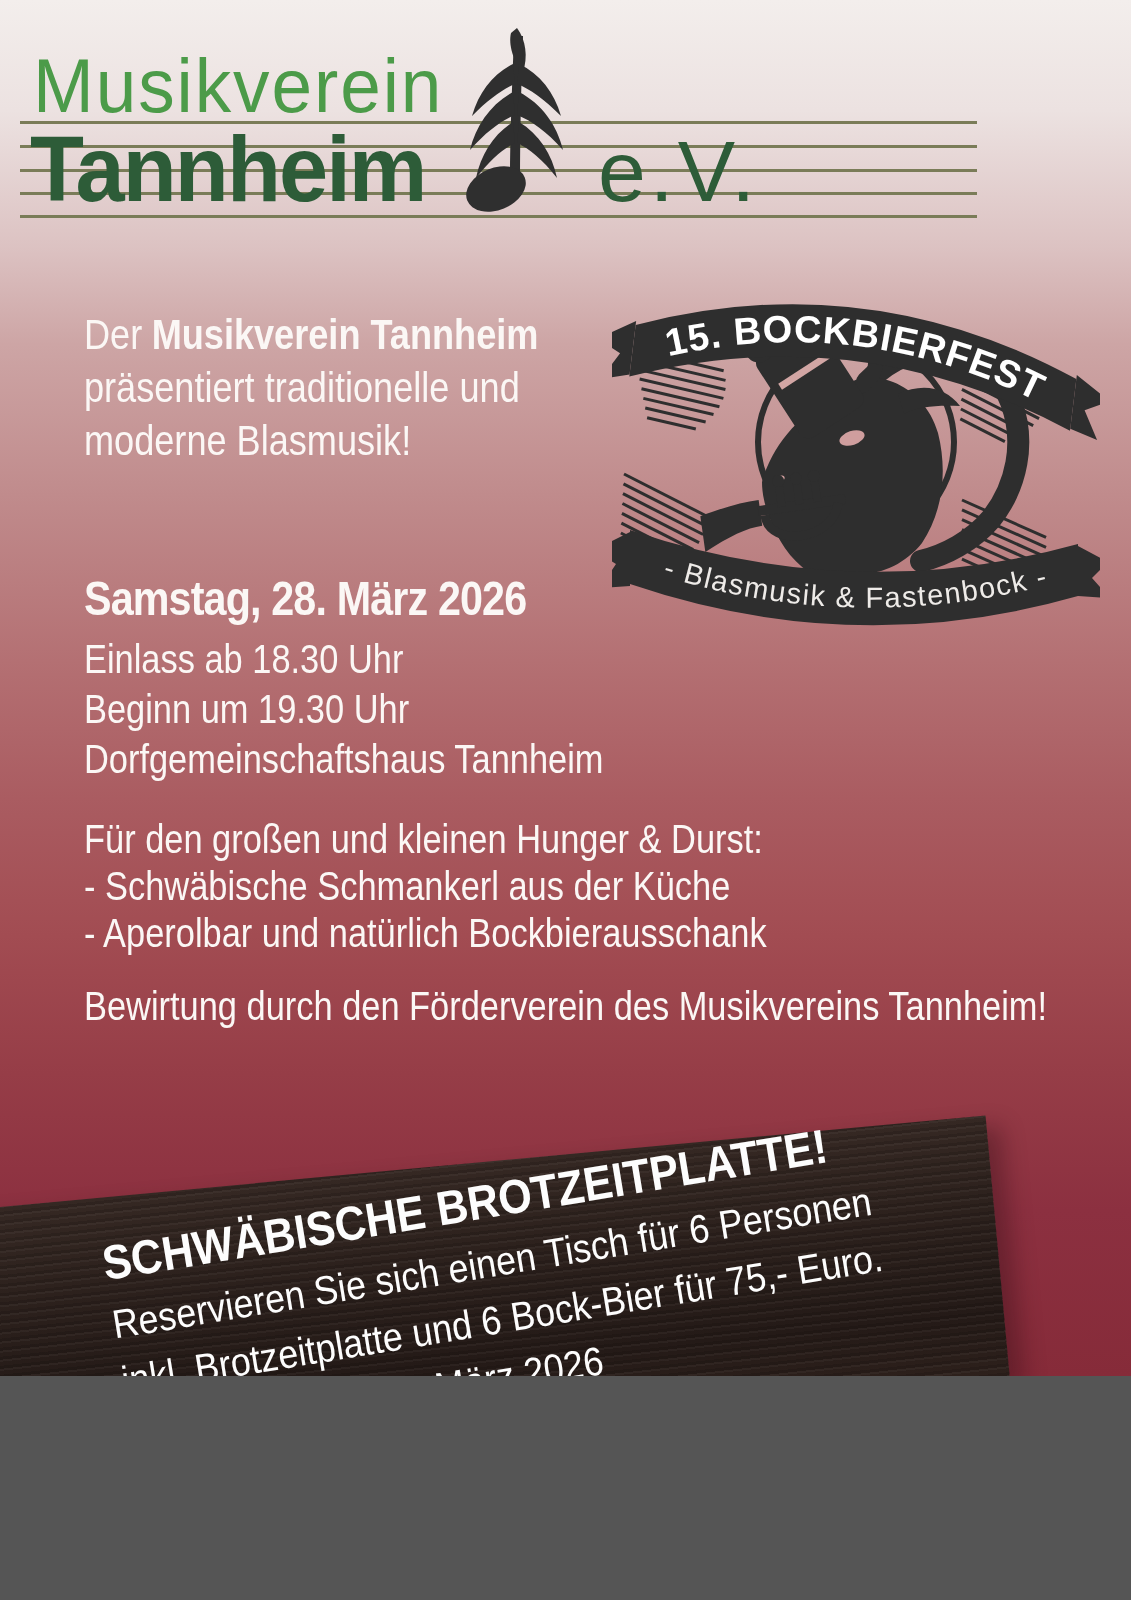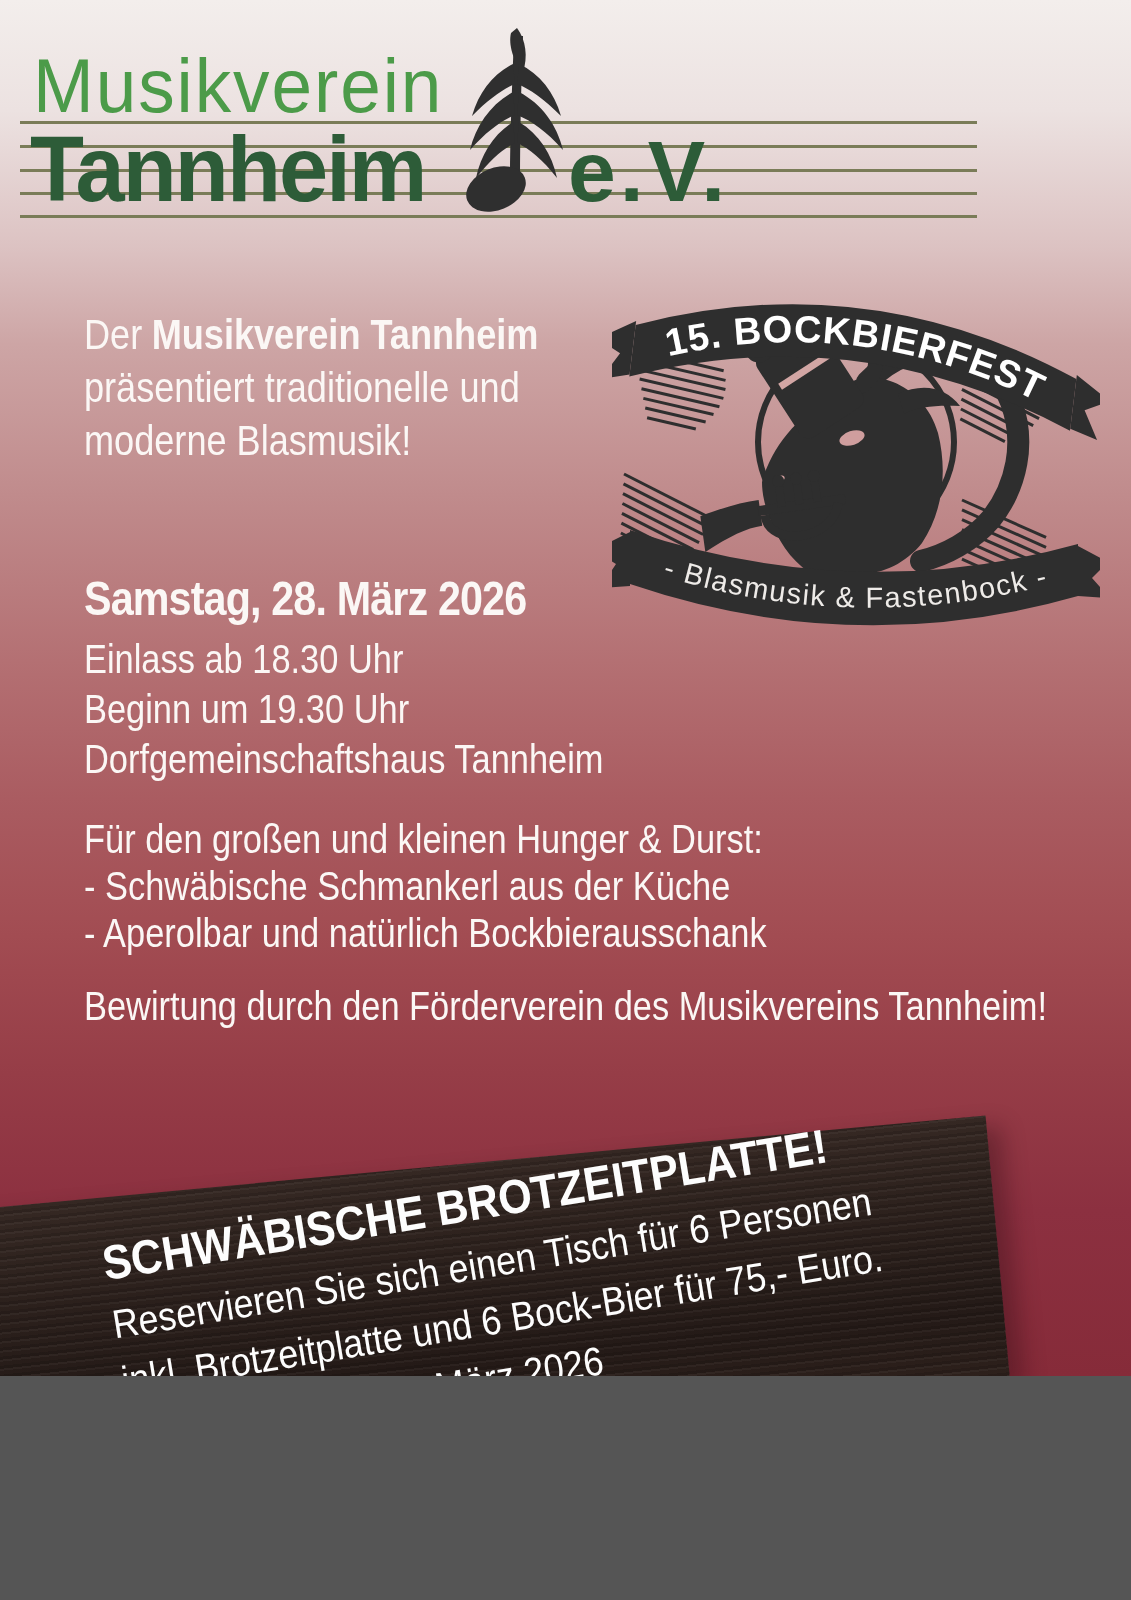--- a/index.html
+++ b/index.html
@@ -17,22 +17,22 @@
     position:absolute;left:33px;top:42px;color:#4c9b49;
     font-size:76px;font-weight:400;letter-spacing:2px;
     transform:scaleX(0.96);transform-origin:0 0;white-space:nowrap;
   }
   .logo-tannheim{
     position:absolute;left:30px;top:116px;color:#2d5c38;
     font-size:93px;font-weight:bold;letter-spacing:-2px;
     transform:scaleX(0.95);transform-origin:0 0;white-space:nowrap;
   }
   .logo-ev{
-    position:absolute;left:568px;top:122px;color:#2d5c38;
-    font-size:86px;font-weight:bold;letter-spacing:4px;white-space:nowrap;
+    position:absolute;left:598px;top:122px;color:#2d5c38;
+    font-size:86px;font-weight:normal;letter-spacing:4px;white-space:nowrap;
   }
   .logo-note{position:absolute;left:448px;top:26px;width:130px;height:200px;}
   
   .badge{position:absolute;left:612px;top:232px;width:488px;height:402px;}
   .badge text{font-family:"Liberation Sans",sans-serif;}
   
   .txt{position:absolute;color:#fbf7f5;transform:scaleX(0.86);transform-origin:0 0;white-space:nowrap;}
   .intro{left:84px;top:308px;font-size:42px;line-height:53px;}
   .intro .bold{font-weight:bold;}
   .intro .pfx{margin-right:11px;}

